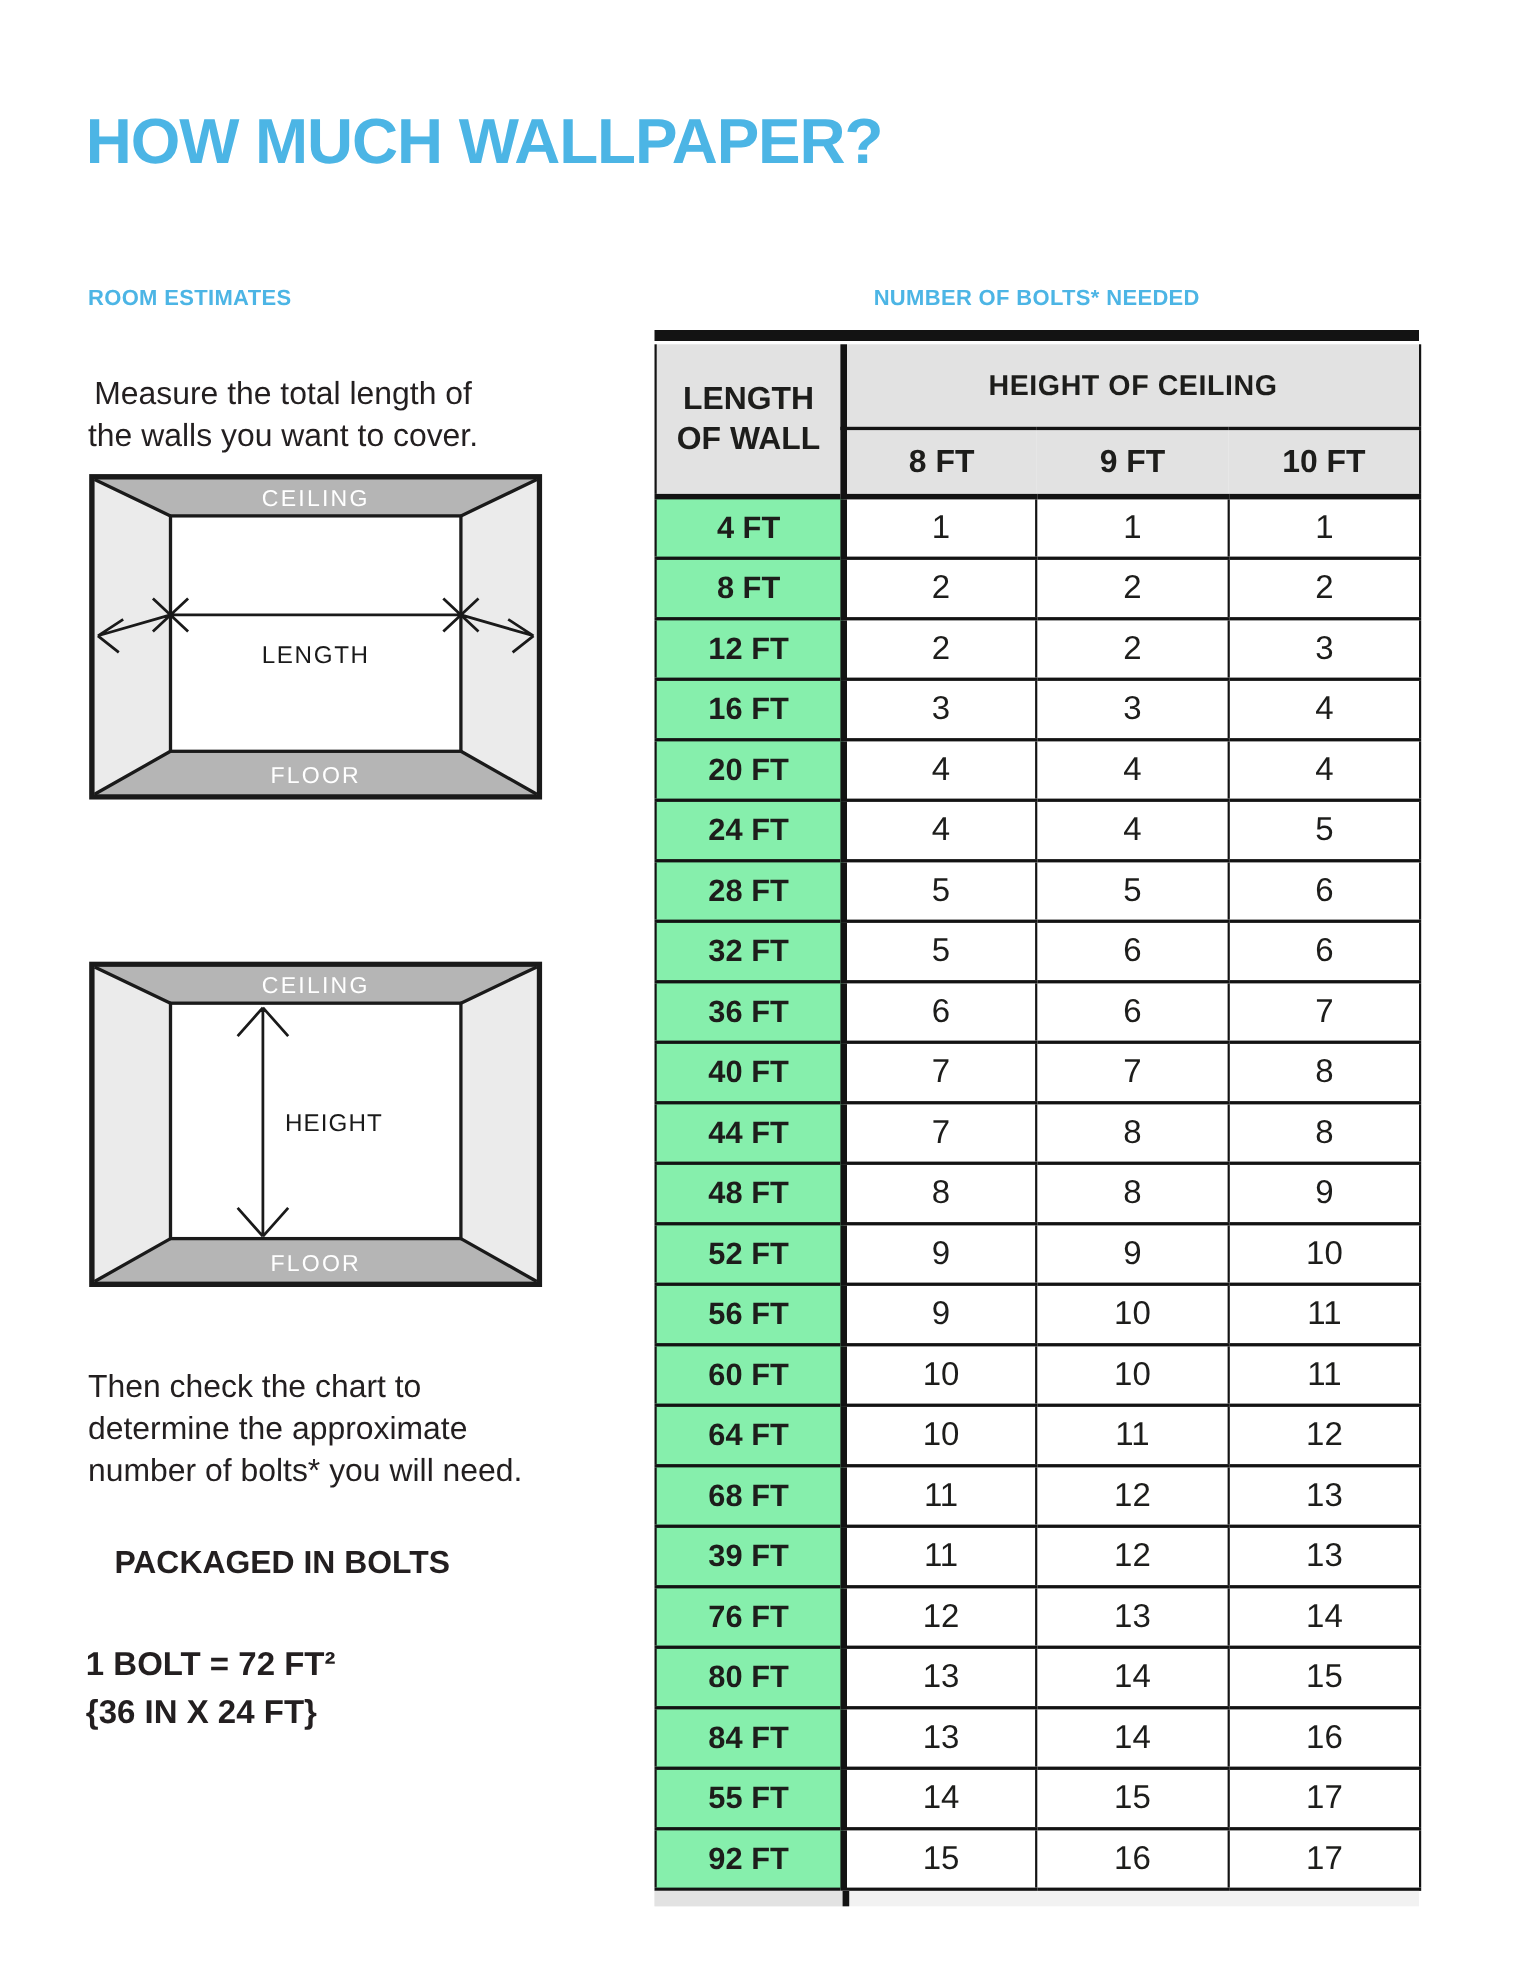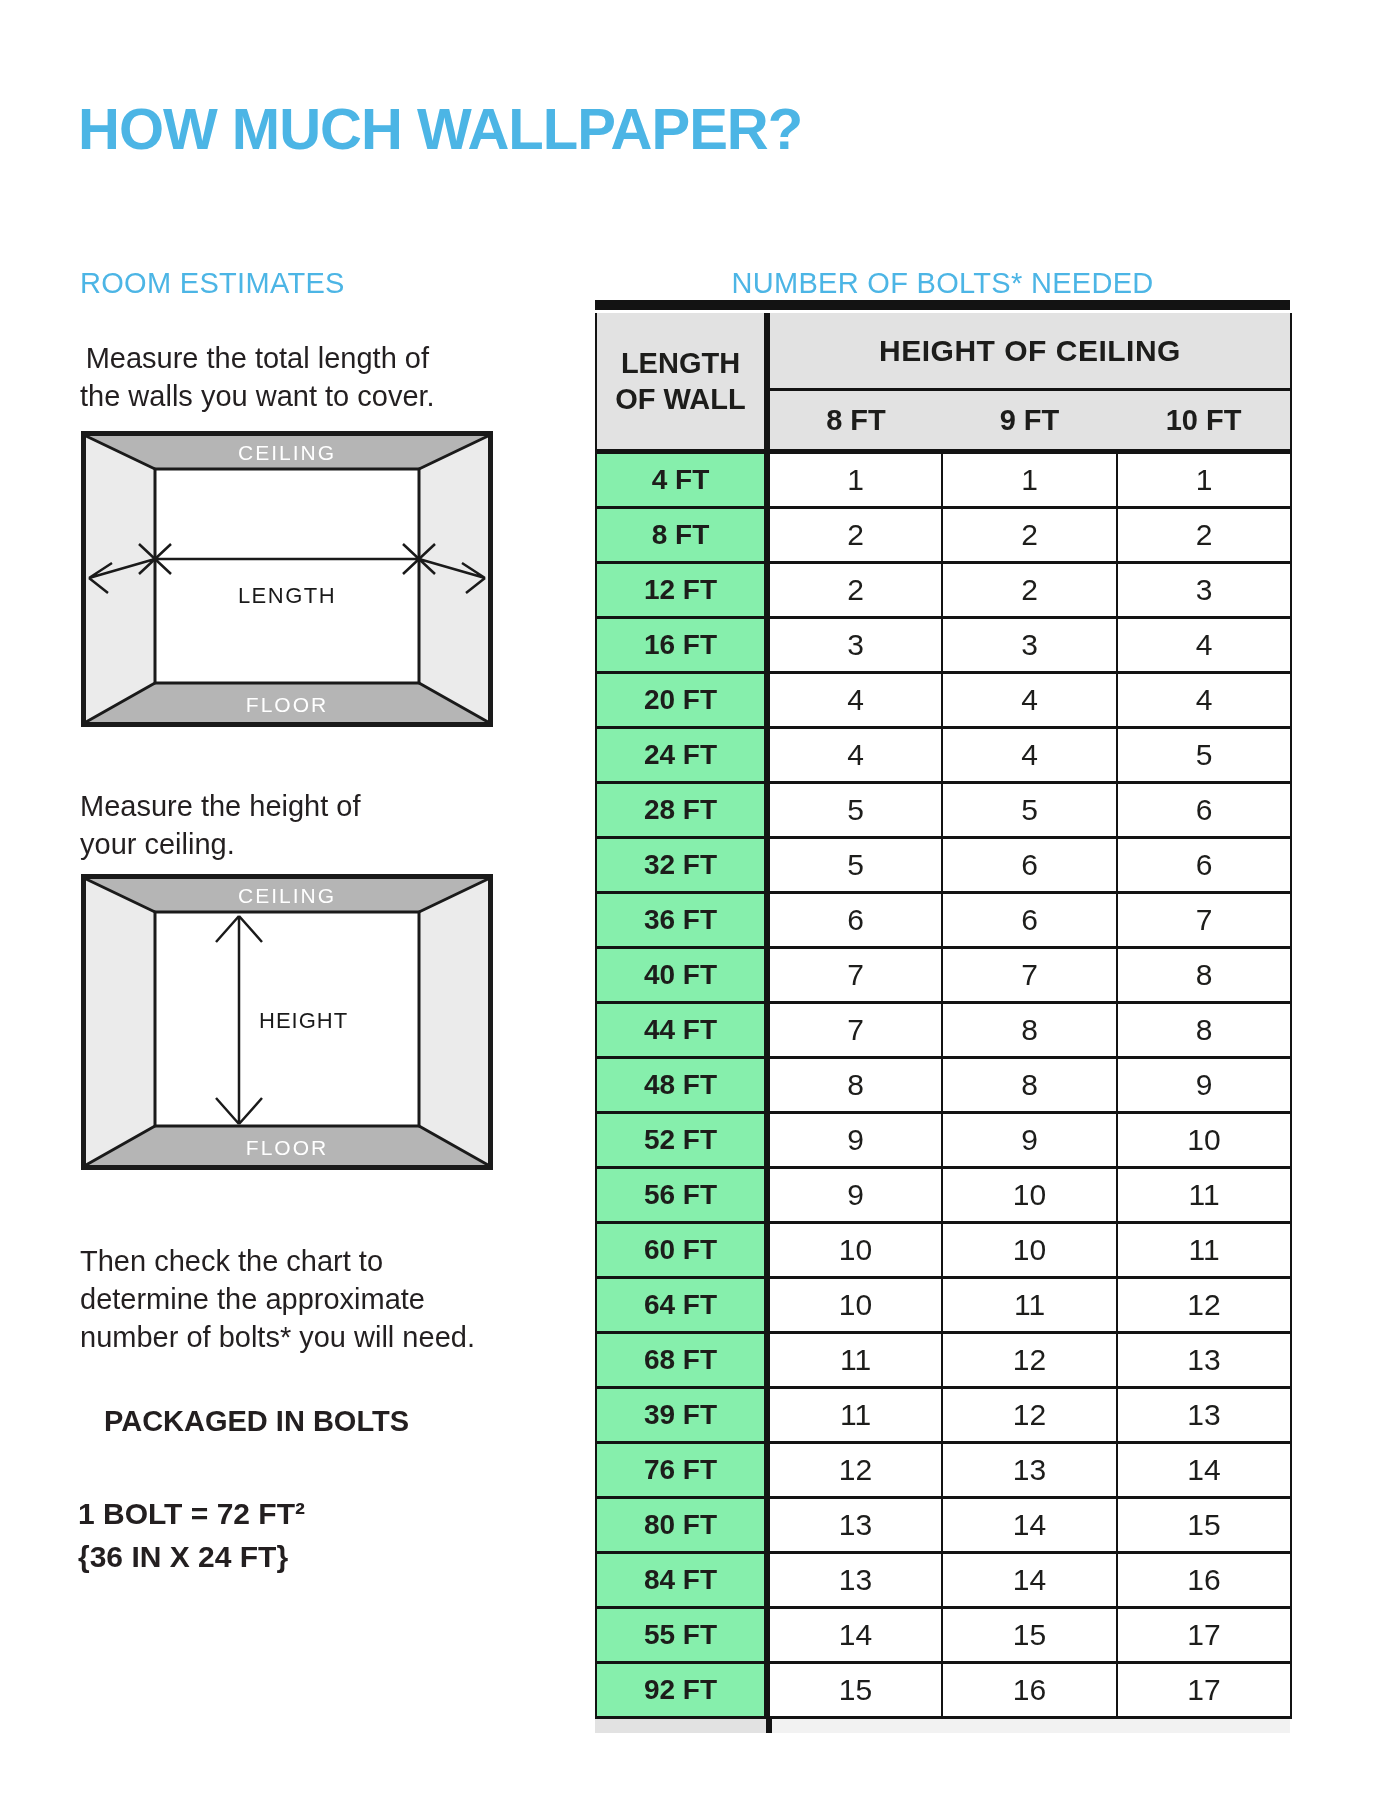--- a/index.html
+++ b/index.html
@@ -5,21 +5,21 @@
   html, body { margin:0; padding:0; background:#ffffff; }
   .page {
     position:relative; width:1391px; height:1800px; background:#ffffff;
     font-family:"Liberation Sans", sans-serif; color:#231f20; overflow:hidden;
   }
   .page-title {
     position:absolute; left:78px; top:56px;
     font-size:58px; font-weight:700; letter-spacing:-1px; color:#4cb5e5;
   }
   .section-heading {
-    font-size:29px; font-weight:400; color:#4cb5e5; letter-spacing:0.3px;
+    font-size:20px; font-weight:700; color:#4cb5e5; letter-spacing:0.3px;
   }
   #room-heading { position:absolute; left:80px; top:243px; }
   #table-heading { position:absolute; left:595px; top:243px; width:695px; text-align:center; }
   .para {
     position:absolute; left:80px; font-size:29px; line-height:38px;
     white-space:pre-line; color:#231f20;
   }
   #para1 { top:310px;text-align:center; }
   #para2 { top:758px; }
   #para3 { top:1213px; }
@@ -41,21 +41,21 @@
   .bolts-table {
     border-collapse:collapse; table-layout:fixed; width:695px; color:#1d1d1b;
   }
   .bolts-table th, .bolts-table td { padding:0; text-align:center; vertical-align:middle; }
   .corner-cell {
     background:#e2e2e2; font-weight:700; font-size:29px; line-height:36px;
     white-space:pre-line; border:2px solid #131313; border-top:none;
     border-right:6px solid #131313; border-bottom:5px solid #131313;
   }
   .group-cell {
-    background:#e2e2e2; height:75px; font-weight:700; font-size:30px; letter-spacing:0.5px;
+    background:#e2e2e2; height:75px; font-weight:700; font-size:26px; letter-spacing:0.5px;
     border:none; border-right:2px solid #131313; border-bottom:3px solid #131313;
   }
   .sub-cell {
     background:#e2e2e2; height:58px; font-weight:700; font-size:29px;
     border:none; border-bottom:5px solid #131313;
   }
   .sub-cell:last-child { border-right:2px solid #131313; }
   .row-label {
     background:#86efac; font-weight:700; font-size:28px; height:52px;
     border:3px solid #131313; border-left:2px solid #131313; border-right:6px solid #131313;
@@ -89,22 +89,20 @@
     <polygon points="407,5 338,38 338,252 407,291" fill="#ebebeb"></polygon>
     <rect x="74" y="38" width="264" height="214" fill="#ffffff" stroke="#1a1a1a" stroke-width="3"></rect>
     <path d="M5,5 L74,38 M407,5 L338,38 M5,291 L74,252 M407,291 L338,252" stroke="#1a1a1a" stroke-width="3" fill="none"></path>
     <rect x="2.5" y="2.5" width="407" height="291" fill="none" stroke="#1a1a1a" stroke-width="5"></rect>
     <path d="M74,128 L338,128 M74,128 L8,147 M338,128 L404,147 M58,113 L90,143 M58,143 L90,113 M322,113 L354,143 M322,143 L354,113 M8,147 L31,132 M8,147 L27,162 M404,147 L381,132 M404,147 L385,162" stroke="#1a1a1a" stroke-width="2.5" fill="none"></path>
     <text x="206" y="29" text-anchor="middle" fill="#ffffff" font-size="21" letter-spacing="2">CEILING</text>
     <text x="206" y="281" text-anchor="middle" fill="#ffffff" font-size="21" letter-spacing="2">FLOOR</text>
     <text x="206" y="172" text-anchor="middle" fill="#1a1a1a" font-size="22" letter-spacing="1.5">LENGTH</text>
   </svg>
 
-  <p class="para" id="para2">Measure the height of
-your ceiling.</p>
 
   <svg class="diagram" id="diagram2" width="412" height="296" viewBox="0 0 412 296">
     <polygon points="5,5 407,5 338,38 74,38" fill="#b5b5b5"></polygon>
     <polygon points="5,291 74,252 338,252 407,291" fill="#b5b5b5"></polygon>
     <polygon points="5,5 74,38 74,252 5,291" fill="#ebebeb"></polygon>
     <polygon points="407,5 338,38 338,252 407,291" fill="#ebebeb"></polygon>
     <rect x="74" y="38" width="264" height="214" fill="#ffffff" stroke="#1a1a1a" stroke-width="3"></rect>
     <path d="M5,5 L74,38 M407,5 L338,38 M5,291 L74,252 M407,291 L338,252" stroke="#1a1a1a" stroke-width="3" fill="none"></path>
     <rect x="2.5" y="2.5" width="407" height="291" fill="none" stroke="#1a1a1a" stroke-width="5"></rect>
     <path d="M158,42 L158,250 M158,42 L135,68 M158,42 L181,68 M158,250 L135,224 M158,250 L181,224" stroke="#1a1a1a" stroke-width="2.5" fill="none"></path>

